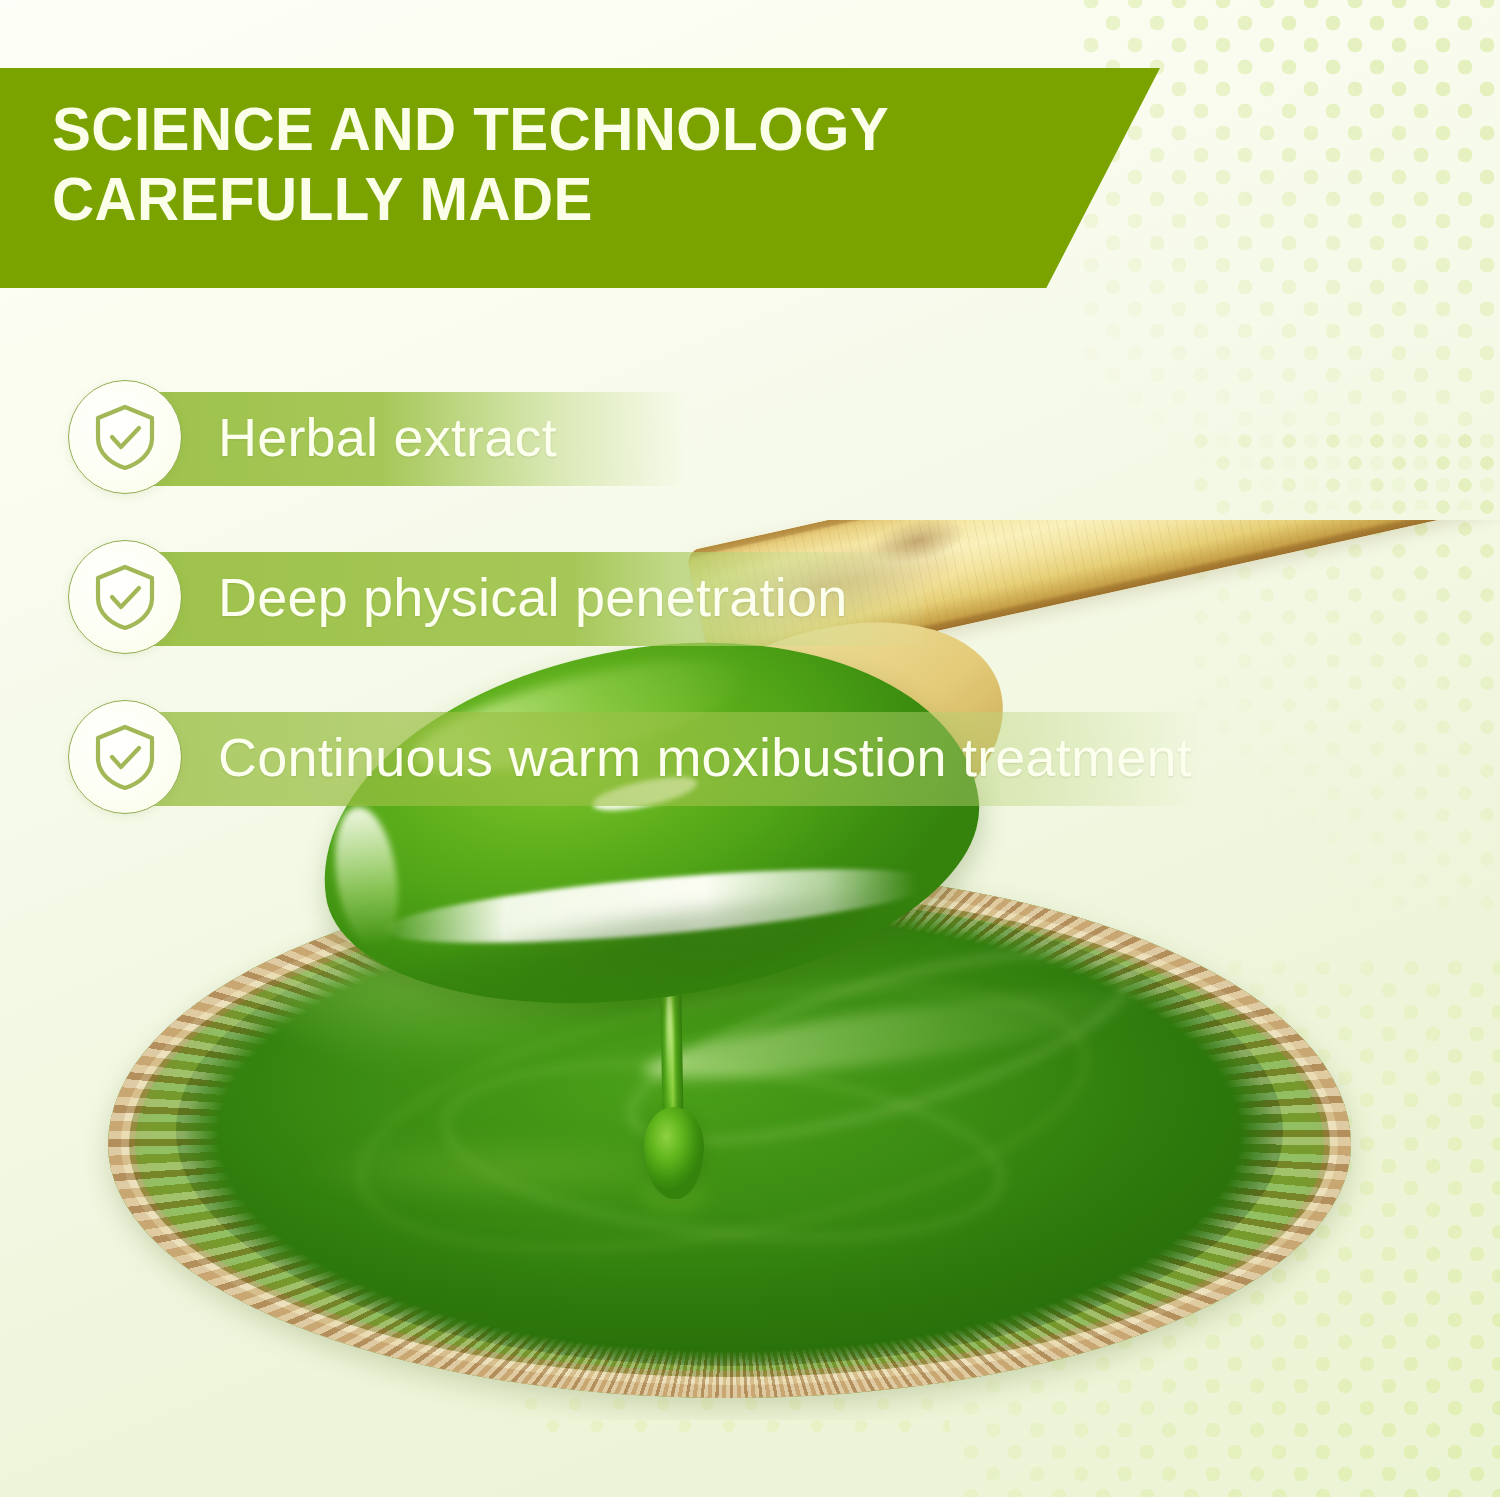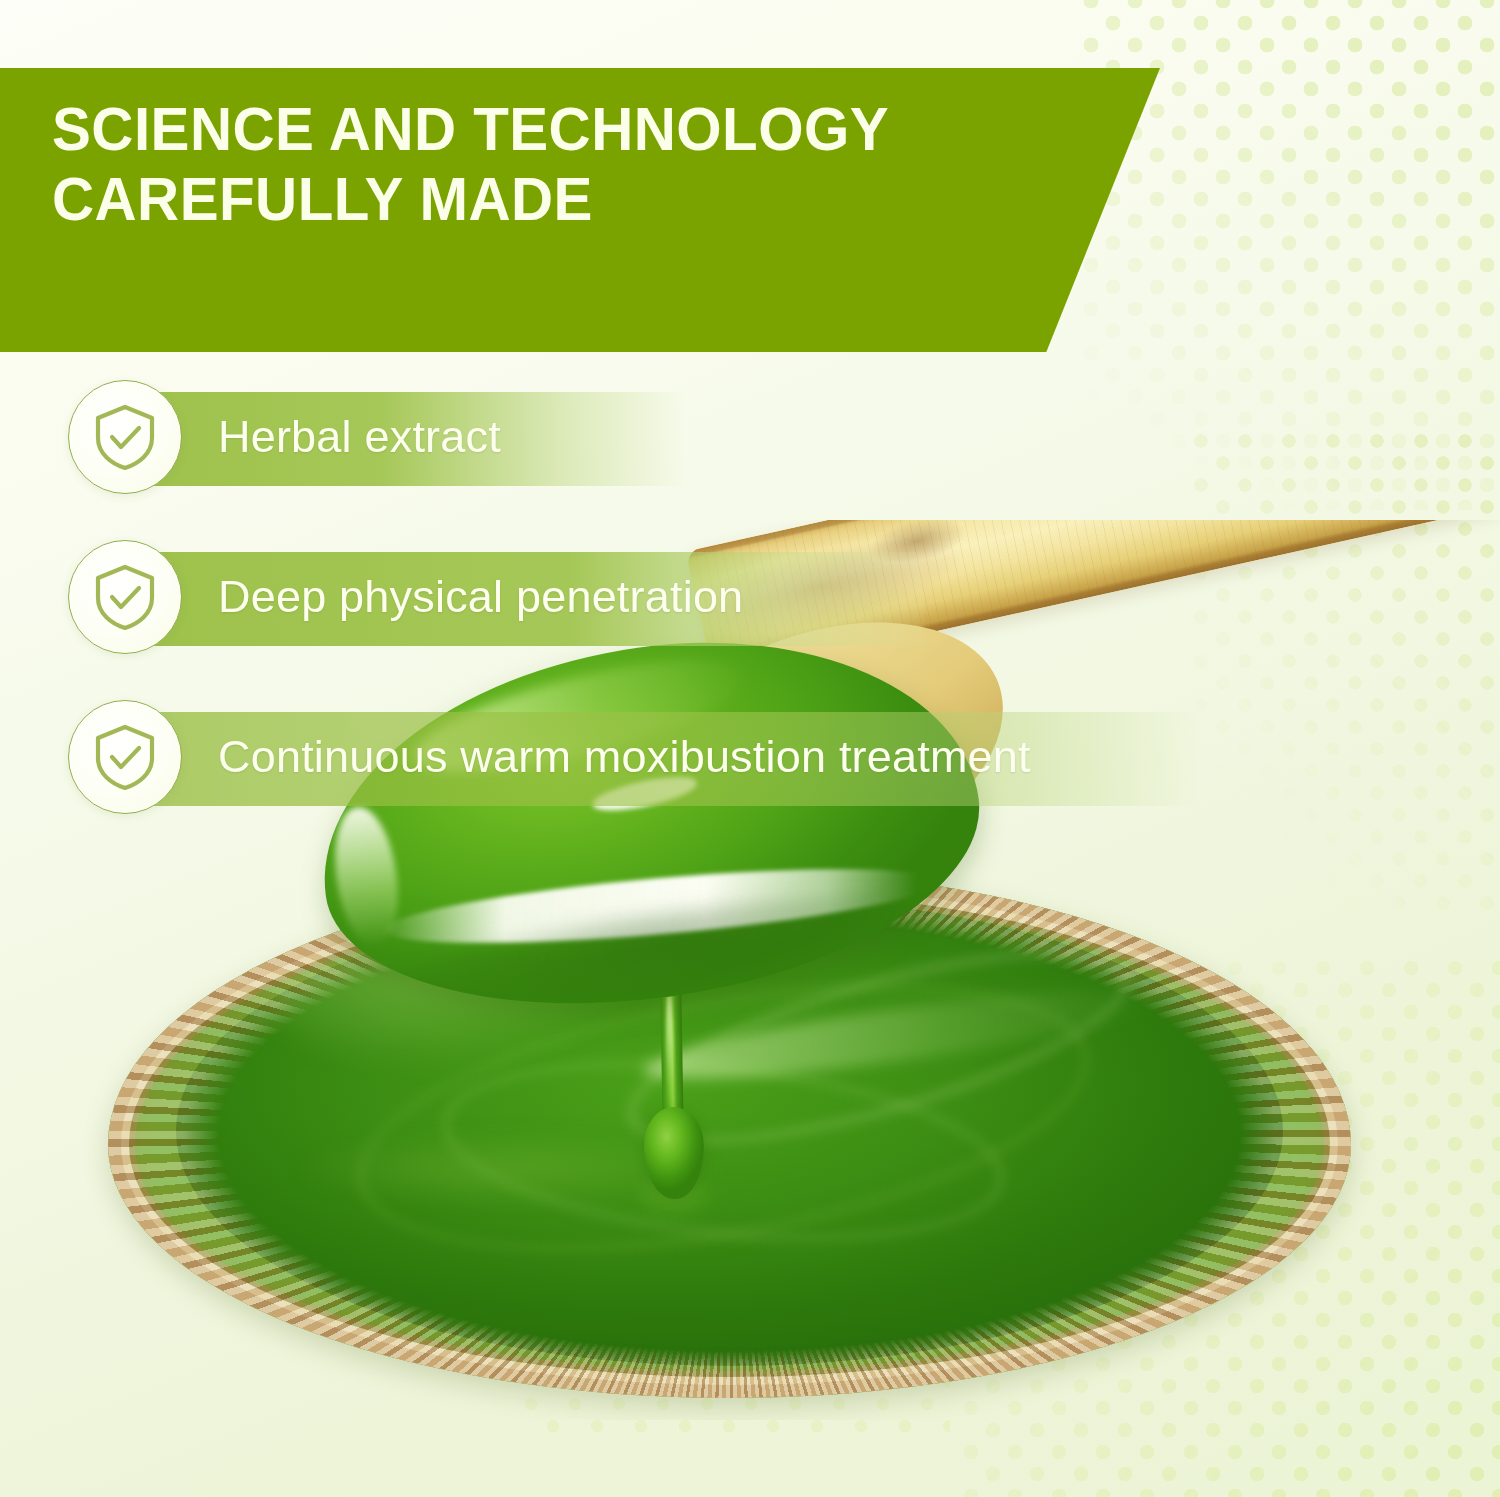--- a/index.html
+++ b/index.html
@@ -268,21 +268,21 @@
     position:absolute; left:-14px; top:200px; width:92px; height:46px;
     border-radius:50%;
     background:radial-gradient(ellipse at 50% 40%, rgba(120,195,50,.5), rgba(60,140,15,.15) 65%, transparent 80%);
     filter:blur(6px);
   }
 
   
   #banner{
     position:absolute;
     left:0; top:68px;
-    width:1160px; height:284px;
+    width:1160px; height:220px;
     background:#7ba300;
     clip-path:polygon(0 0, 100% 0, 90.2% 100%, 0 100%);
     box-sizing:border-box;
     padding:26px 0 0 52px;
   }
   .banner-line{
     color:#fbfee8;
     font-family:"Liberation Sans", sans-serif;
     font-weight:700;
     font-size:62px;
@@ -333,21 +333,21 @@
     flex:none;
   }
   .badge svg{display:block;}
 
   .feat-label{
     position:relative;
     z-index:4;
     margin-left:36px;
     color:#fcffee;
     font-family:"Liberation Sans", sans-serif;
-    font-size:45px;
+    font-size:54px;
     font-weight:400;
     letter-spacing:.2px;
     white-space:nowrap;
     text-shadow:0 1px 2px rgba(90,110,40,.18);
   }
 </style>
 </head>
 <body>
 
 <div id="poster">

